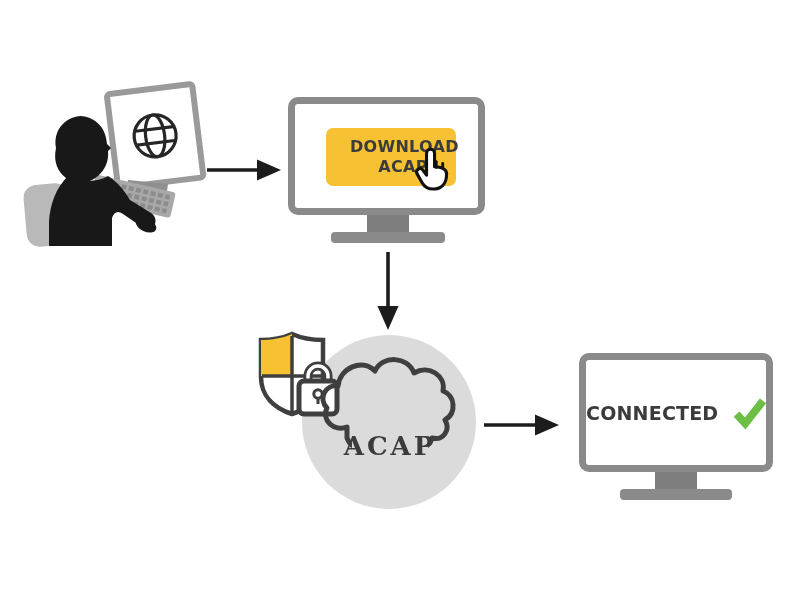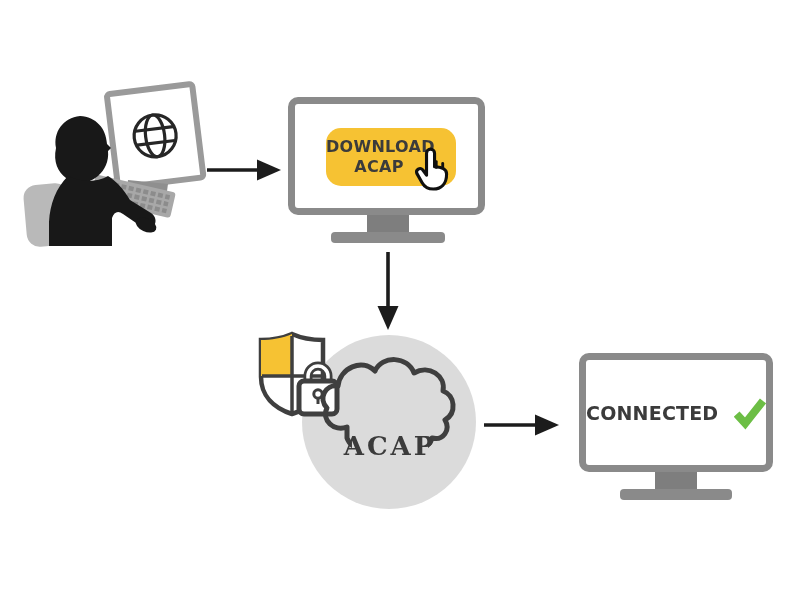--- a/index.html
+++ b/index.html
@@ -21,22 +21,22 @@
       display:flex;align-items:center;justify-content:flex-end;gap:16px;}
   .stand-neck{position:absolute;background:var(--stand-dark-gray,#7e7e7e);}
   .stand-base{position:absolute;background:var(--monitor-frame-gray,#8a8a8a);border-radius:4px;}
   .neck1{left:367px;top:215px;width:42px;height:18px;}
   .base1{left:331px;top:232px;width:114px;height:11px;}
   .neck2{left:655px;top:472px;width:42px;height:18px;}
   .base2{left:620px;top:489px;width:112px;height:11px;}
   
   .dl-btn{
     position:absolute;left:31px;top:24px;width:130px;height:58px;
-    background:var(--accent-yellow,#f6c233);border-radius:15px;
-    display:flex;align-items:center;justify-content:flex-start;
+    background:var(--accent-yellow,#f6c233);border-radius:7px;
+    display:flex;align-items:center;justify-content:flex-end;
     border:none;cursor:pointer;padding:0;
   }
   .dl-btn span{
     display:block;max-width:106px;text-align:center;
     font-family:"DejaVu Sans","Liberation Sans",sans-serif;
     font-weight:700;font-size:16px;line-height:1.25;
     color:var(--text-dark,#3b3b3b);letter-spacing:.3px;
   }
   .cursor-wrap{position:absolute;left:116px;top:40px;width:44px;height:52px;pointer-events:none;}
   

